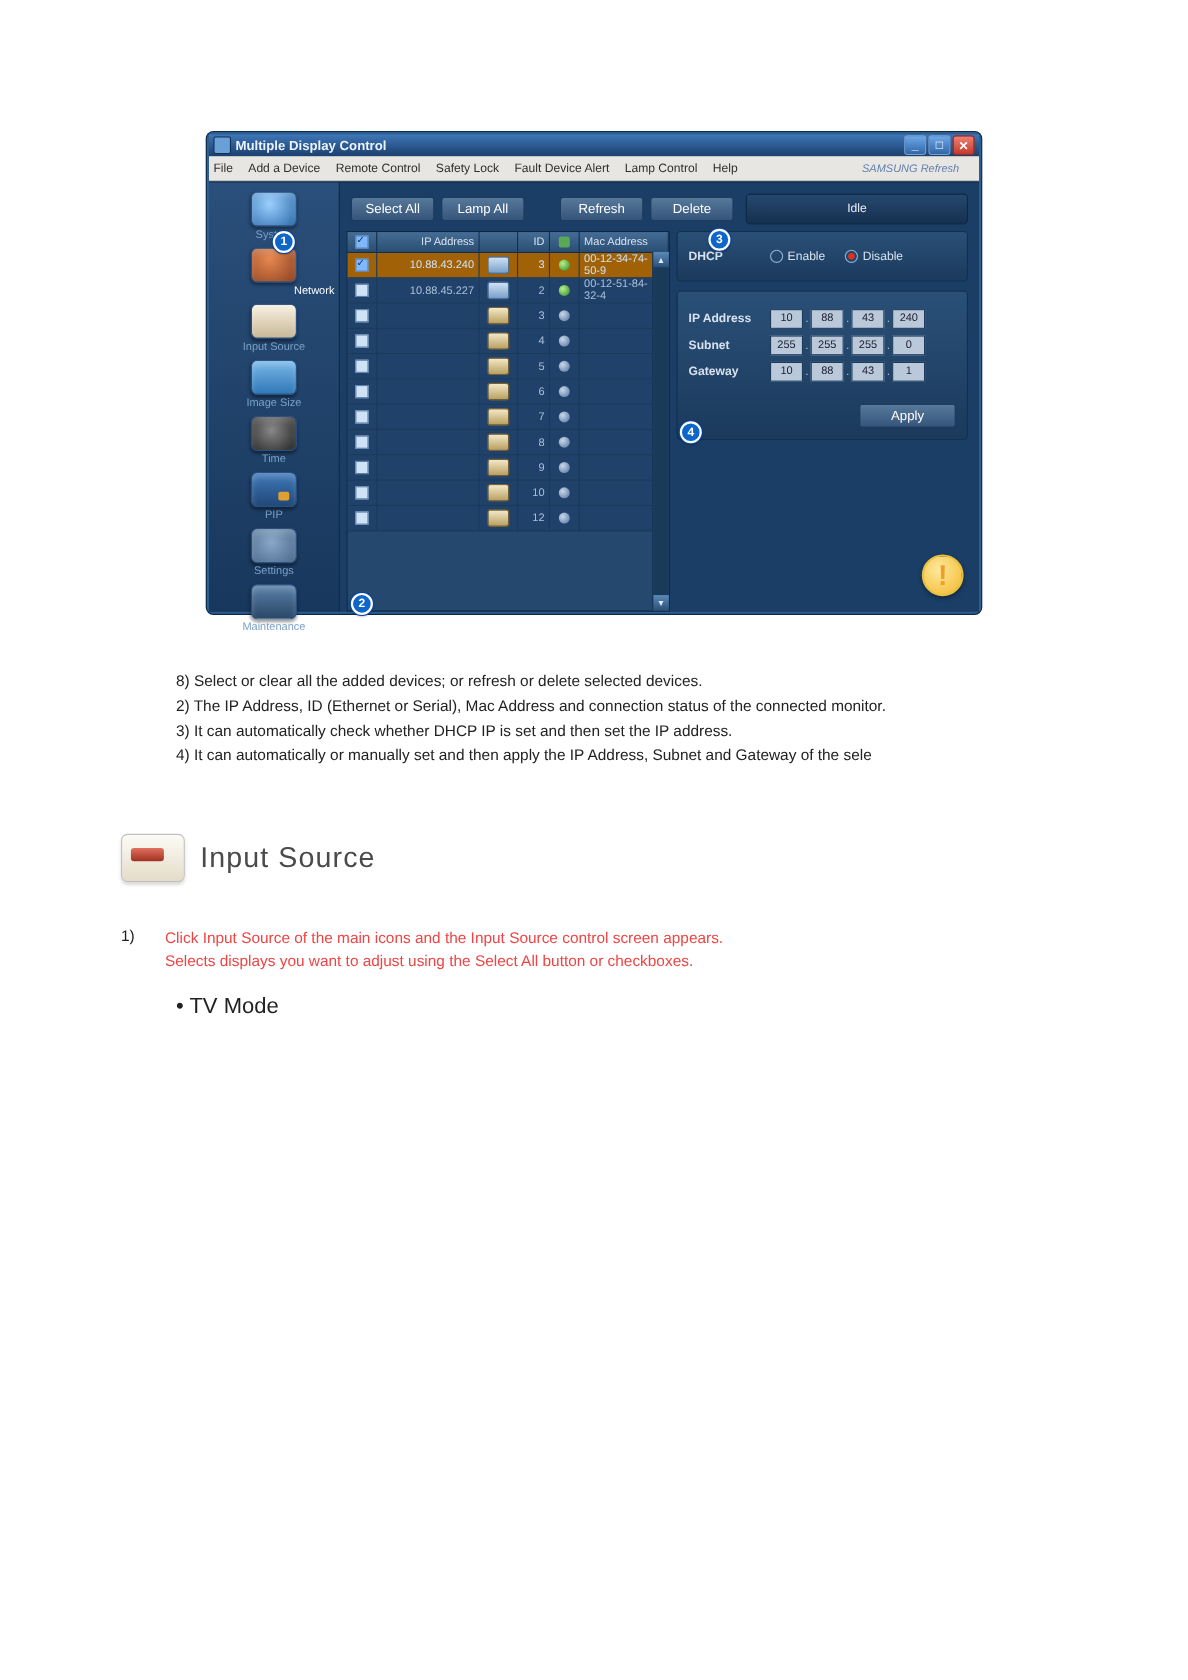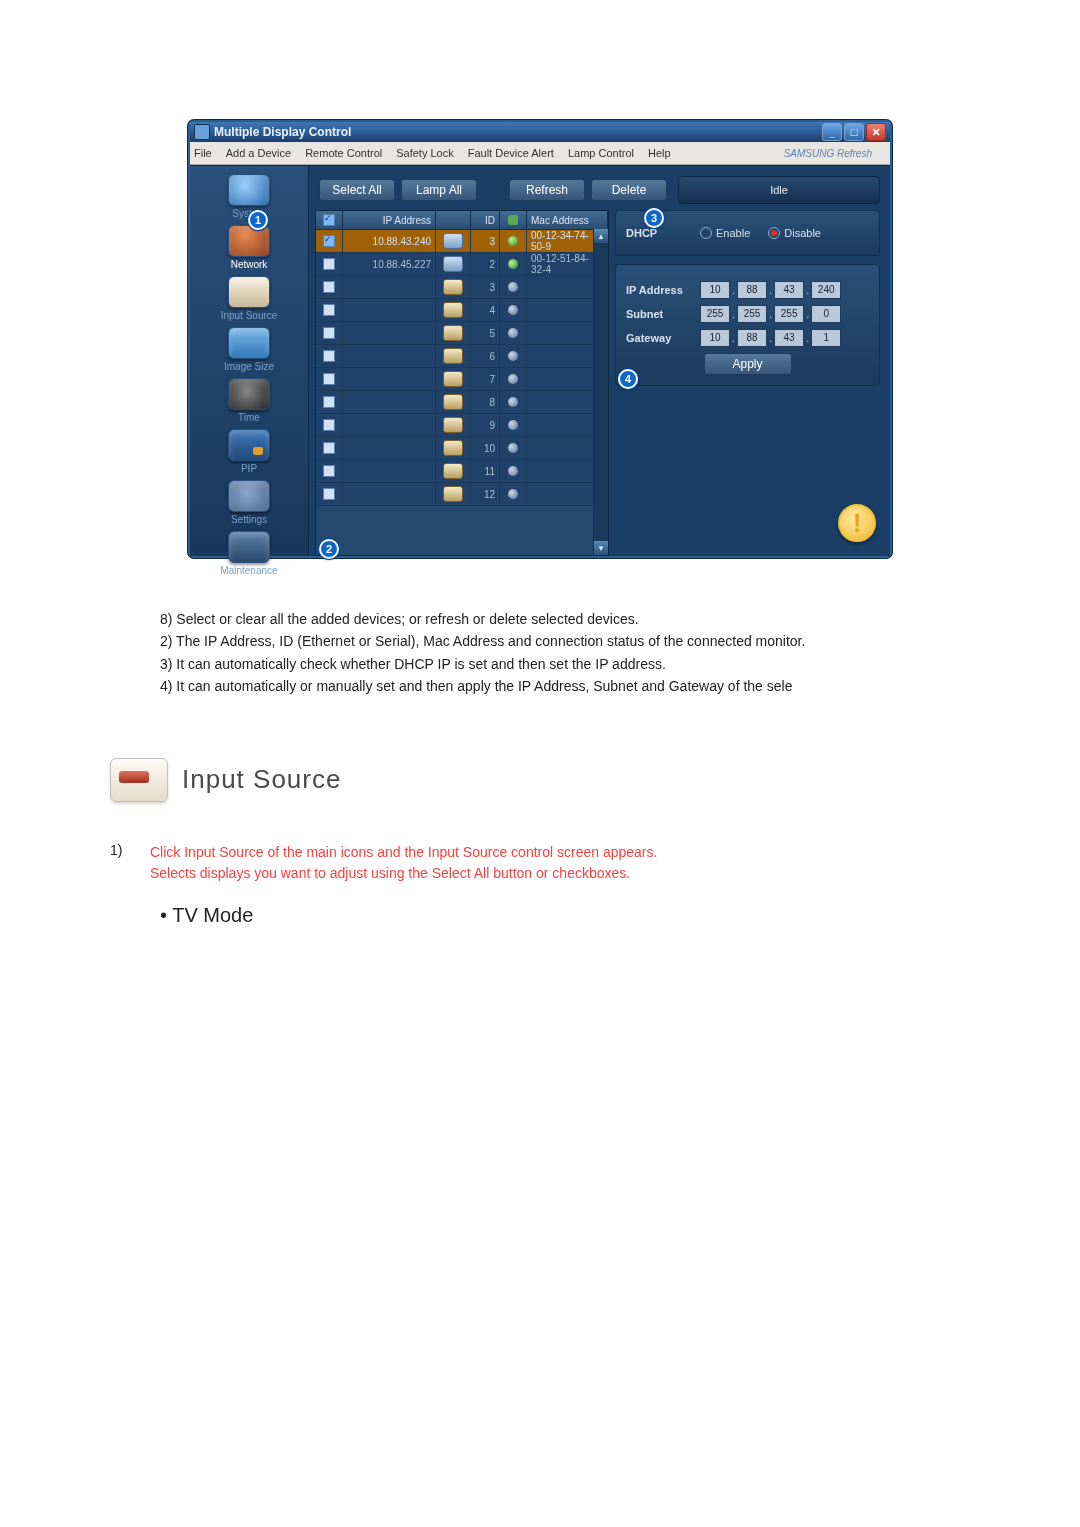--- a/index.html
+++ b/index.html
@@ -112,21 +112,21 @@
   border-right: 1px solid #0e2a48;
   padding: 8px 4px;
 }
 .side-item {
   text-align: center;
   color: #7aa0c8;
   font-size: 10px;
   margin-bottom: 6px;
   cursor: pointer;
 }
-.side-item.active { color: #fff; }
+.side-item.active { color: #fff; text-align: right; }
 .side-icon {
   width: 40px; height: 30px;
   margin: 0 auto 2px auto;
   border-radius: 6px;
   background: linear-gradient(#6a90b8,#3a6090);
   border: 1px solid #2a5080;
   box-shadow: inset 0 4px 6px rgba(255,255,255,.2), 0 2px 3px rgba(0,0,0,.4);
 }
 .side-icon.globe { background: radial-gradient(circle at 40% 35%, #9bd0ff, #2a68a8);}
 .side-icon.net { background: radial-gradient(circle at 40% 30%, #e88850, #8a4020);}
@@ -301,21 +301,21 @@
   color: #223;
   font-size: 10px;
   text-align: center;
   line-height: 16px;
 }
 .dot {
   color:#b0c4d8;
   padding: 0 2px;
   font-size: 11px;
 }
-.apply-row { display:flex; justify-content:center; margin-top:6px;}
+.apply-row { display:flex; justify-content:flex-end; margin-top:20px;}
 
 
 .callout {
   width: 16px; height: 16px;
   border-radius: 50%;
   background: #0d66c8;
   border: 2px solid #fff;
   color: #fff;
   font-size: 11px;
   font-weight: bold;
@@ -626,34 +626,20 @@
                   <div class="col-mac"></div>
                 </div>
                 <div class="tr">
                   <div class="col-chk">
                     <span class="chk"></span>
                   </div>
                   <div class="col-ip"></div>
                   <div class="col-type">
                     <span class="type-icon type-ser"></span>
                   </div>
-                  <div class="col-id">11</div>
-                  <div class="col-st">
-                    <span class="status-dot st-off"></span>
-                  </div>
-                  <div class="col-mac"></div>
-                </div>
-                <div class="tr">
-                  <div class="col-chk">
-                    <span class="chk"></span>
-                  </div>
-                  <div class="col-ip"></div>
-                  <div class="col-type">
-                    <span class="type-icon type-ser"></span>
-                  </div>
                   <div class="col-id">12</div>
                   <div class="col-st">
                     <span class="status-dot st-off"></span>
                   </div>
                   <div class="col-mac"></div>
                 </div>
               </div>
 
             <div class="scroll-col">
               <div class="scroll-btn">▴</div>

